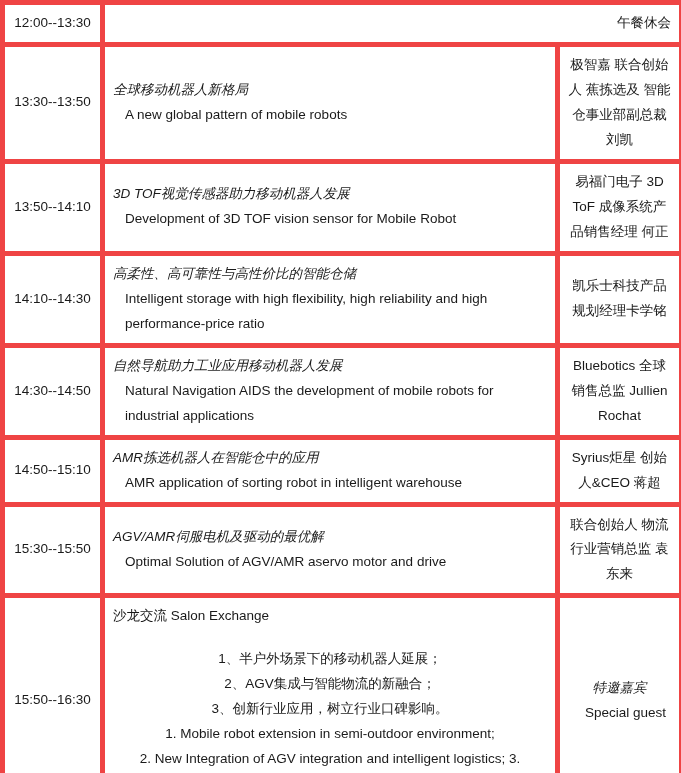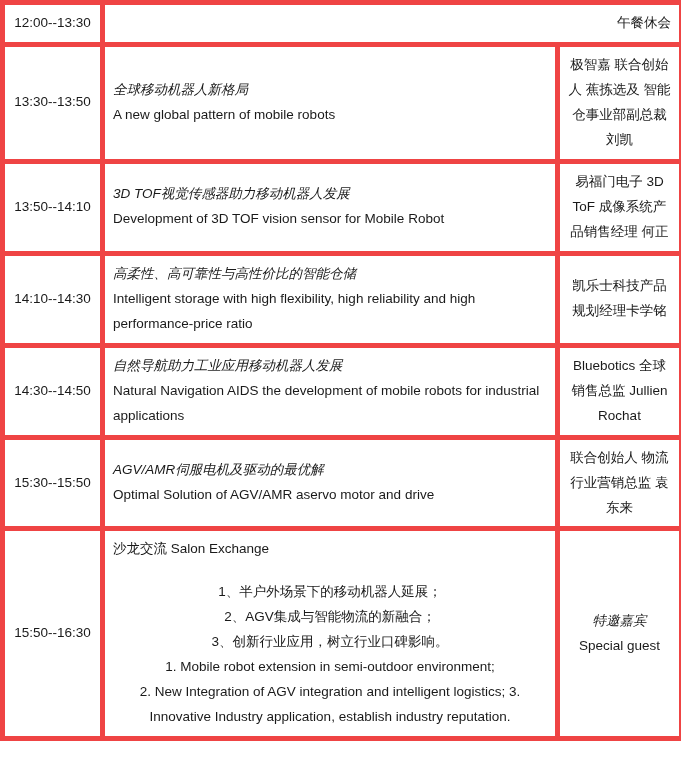--- a/index.html
+++ b/index.html
@@ -44,21 +44,21 @@
     vertical-align: middle;
     font-size: 13.5px;
     line-height: 1.9;
   }
   .lunch-cell {
     text-align: right;
     vertical-align: middle;
     font-size: 14px;
   }
   .line-cn { display: block; font-style: italic; }
-  .line-en { display: block; }
+  .line-en { display: block; margin-left: 12px; }
   .salon-title { display: block; margin-bottom: 18px; }
   .salon-item { display: block; text-align: center; }
 </style>
 </head>
 <body>
 
 <table class="schedule-table">
   <colgroup>
     <col class="col-time">
     <col class="col-topic">
@@ -100,20 +100,28 @@
 
     <tr>
       <td class="cell-time">14:30--14:50</td>
       <td class="cell-topic">
         <span class="line-cn">自然导航助力工业应用移动机器人发展</span>
         <span class="line-en">Natural Navigation AIDS the development of mobile robots for industrial applications</span>
       </td>
       <td class="cell-speaker">Bluebotics 全球销售总监 Jullien Rochat</td>
     </tr>
 
+    <tr>
+      <td class="cell-time">14:50--15:10</td>
+      <td class="cell-topic">
+        <span class="line-cn">AMR拣选机器人在智能仓中的应用</span>
+        <span class="line-en">AMR application of sorting robot in intelligent warehouse</span>
+      </td>
+      <td class="cell-speaker">Syrius炬星 创始人&amp;CEO 蒋超</td>
+    </tr>
 
 
     <tr>
       <td class="cell-time">15:30--15:50</td>
       <td class="cell-topic">
         <span class="line-cn">AGV/AMR伺服电机及驱动的最优解</span>
         <span class="line-en">Optimal Solution of AGV/AMR aservo motor and drive</span>
       </td>
       <td class="cell-speaker">联合创始人 物流行业营销总监 袁东来</td>
     </tr>

